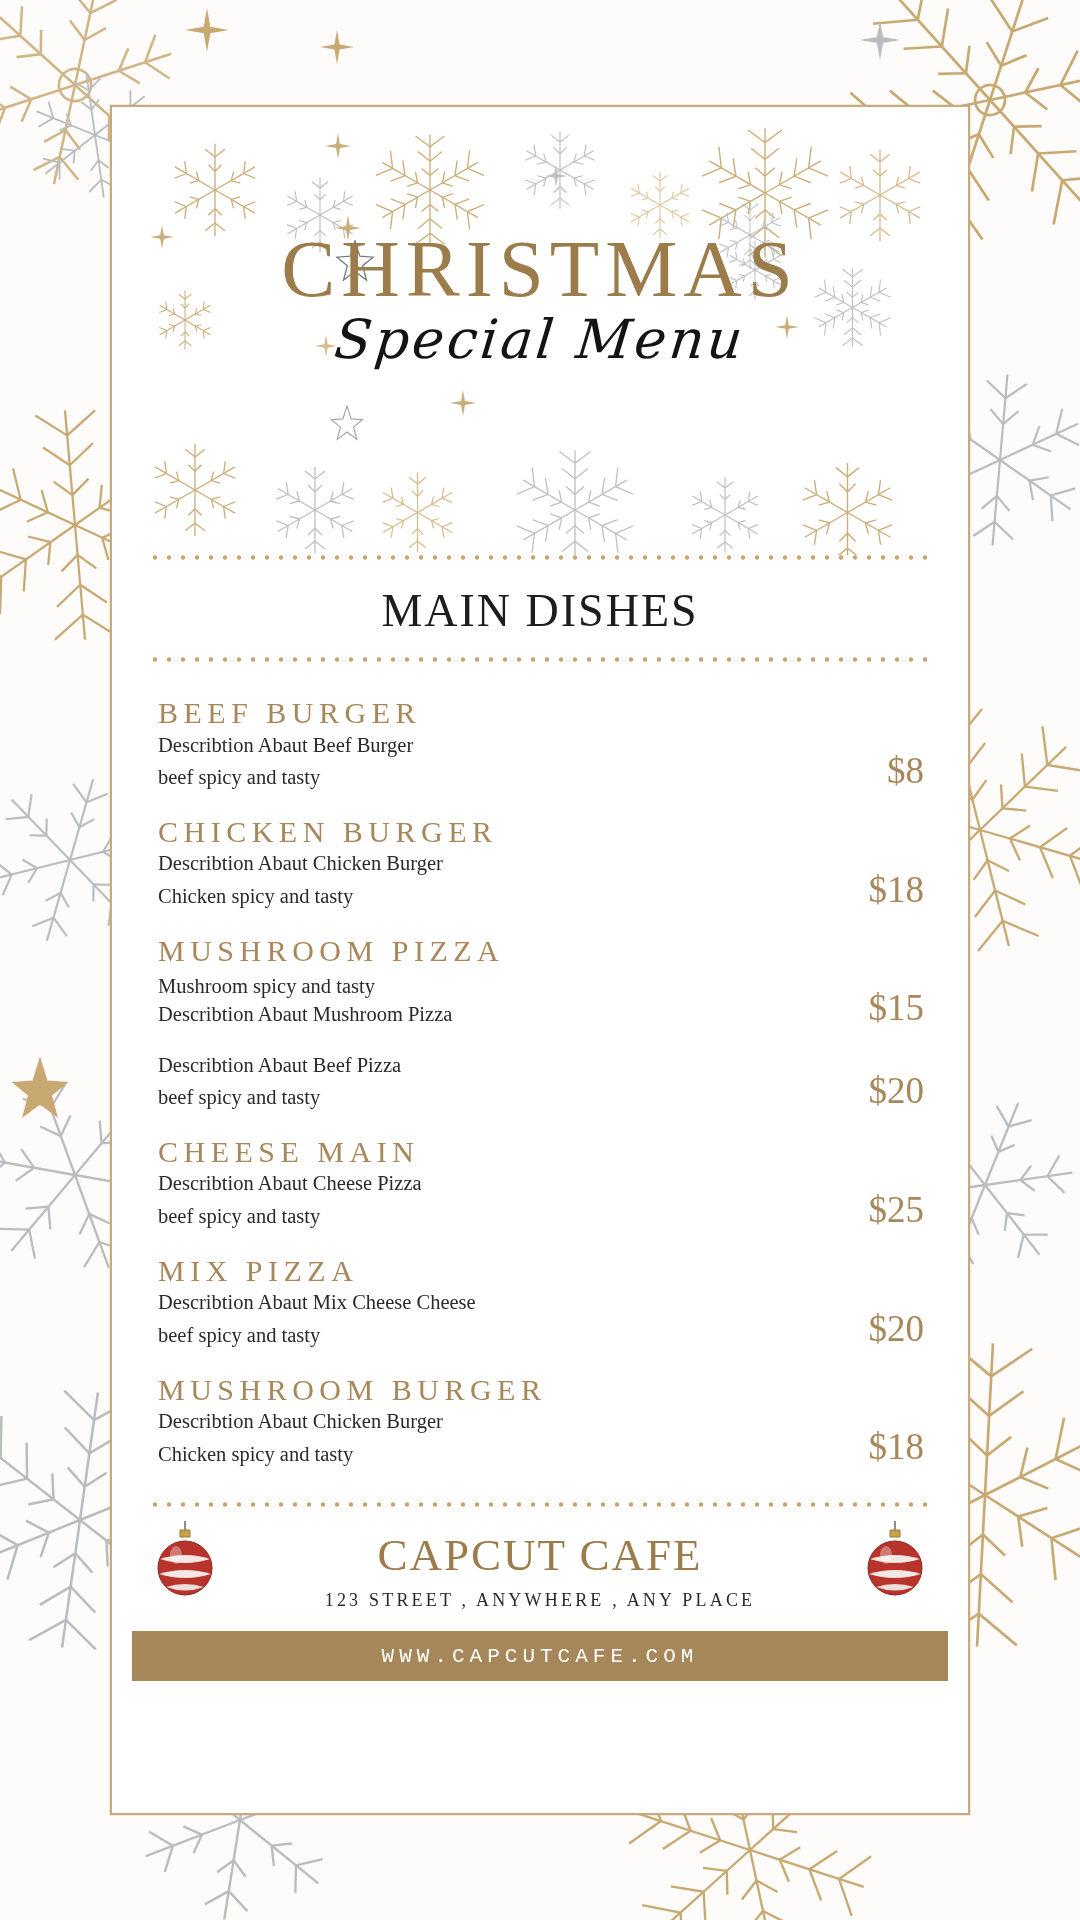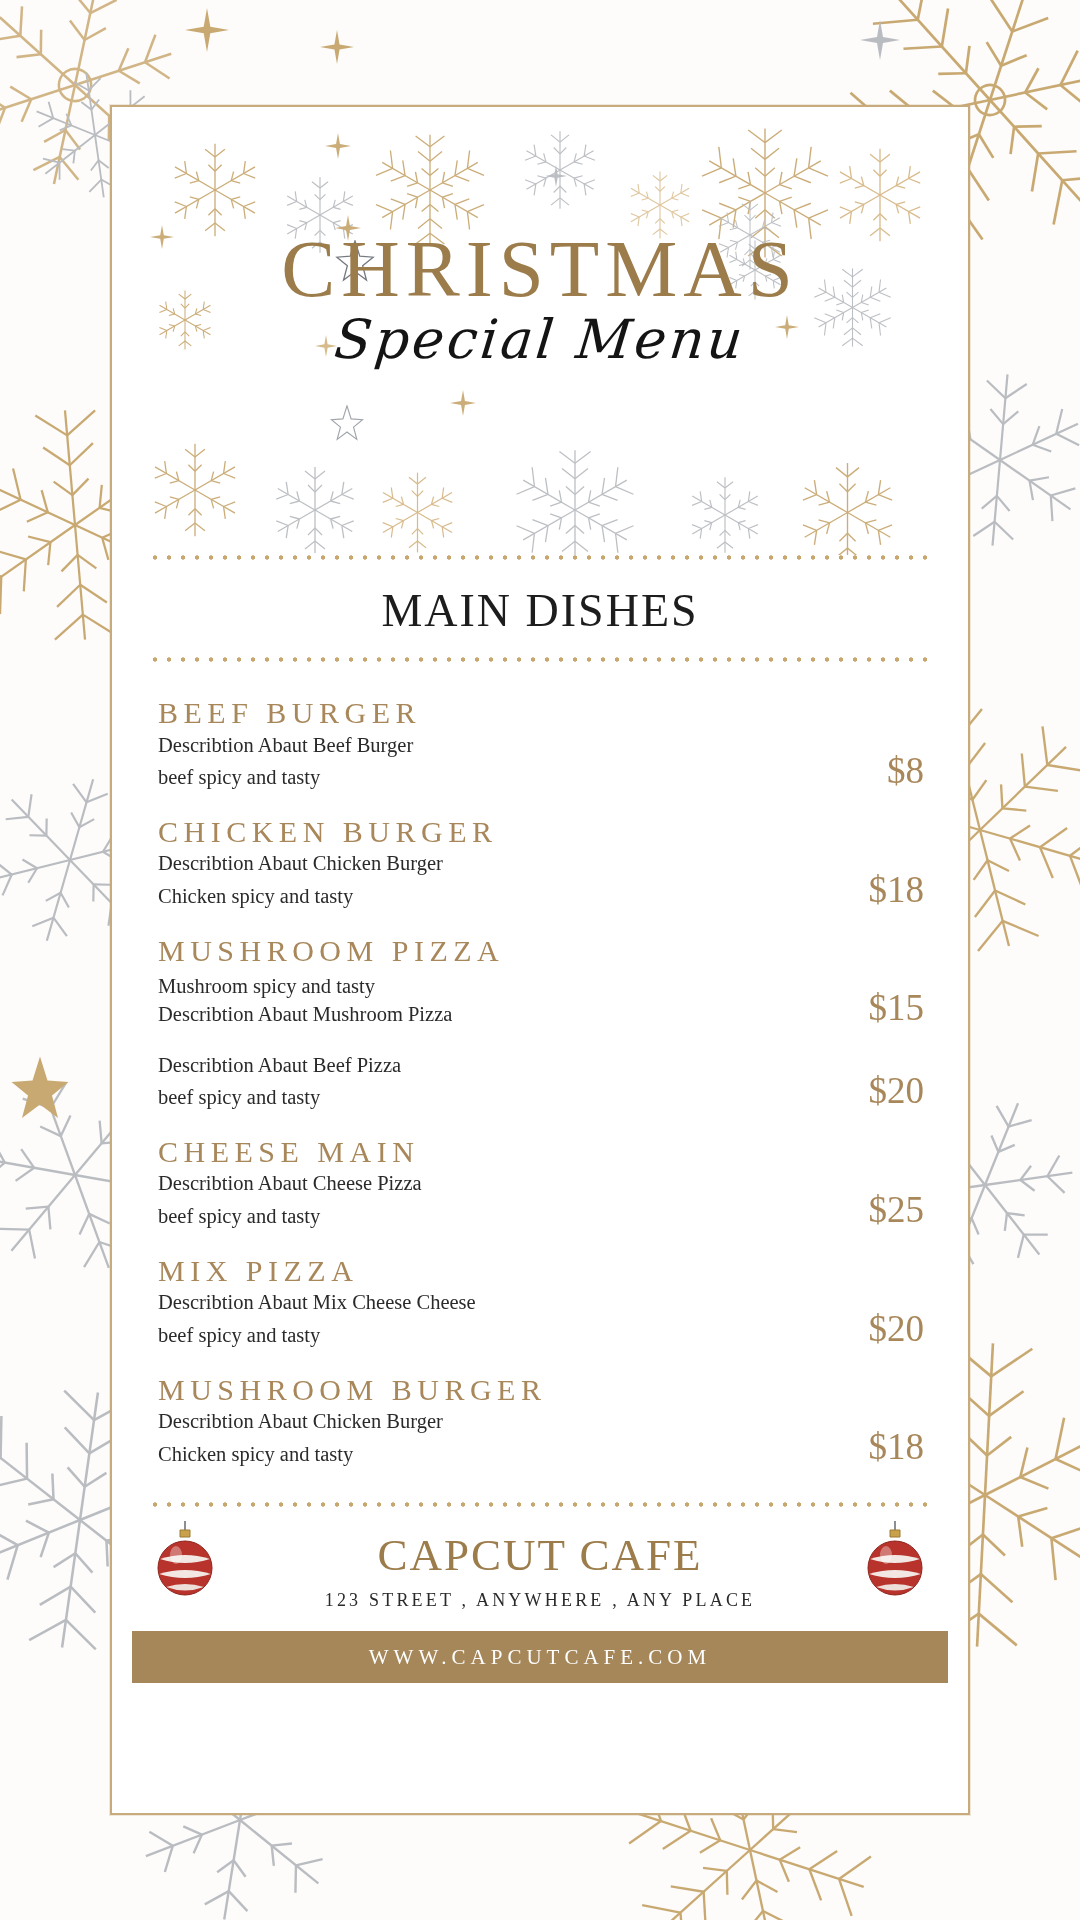--- a/index.html
+++ b/index.html
@@ -171,21 +171,21 @@
     font-size: 21px;
     letter-spacing: 2.6px;
     color: #2a2a2a;
     margin: 0;
   }
   .url-bar {
     margin: 20px 12px 8px;
     background: #a28košt;
     background: #a5875a;
     color: #ffffff;
-    font-family: Liberation Serif, serif;
+    font-family: Liberation Mono, monospace;
     font-size: 21px;
     letter-spacing: 5px;
     padding: 14px 0 13px;
     text-align: center;
   }
 
   
   .bauble {
     position: absolute;
     top: 14px;

